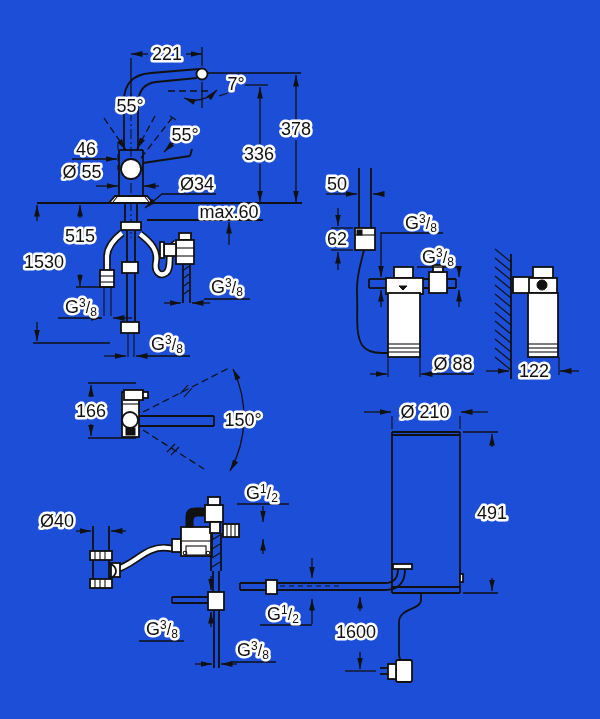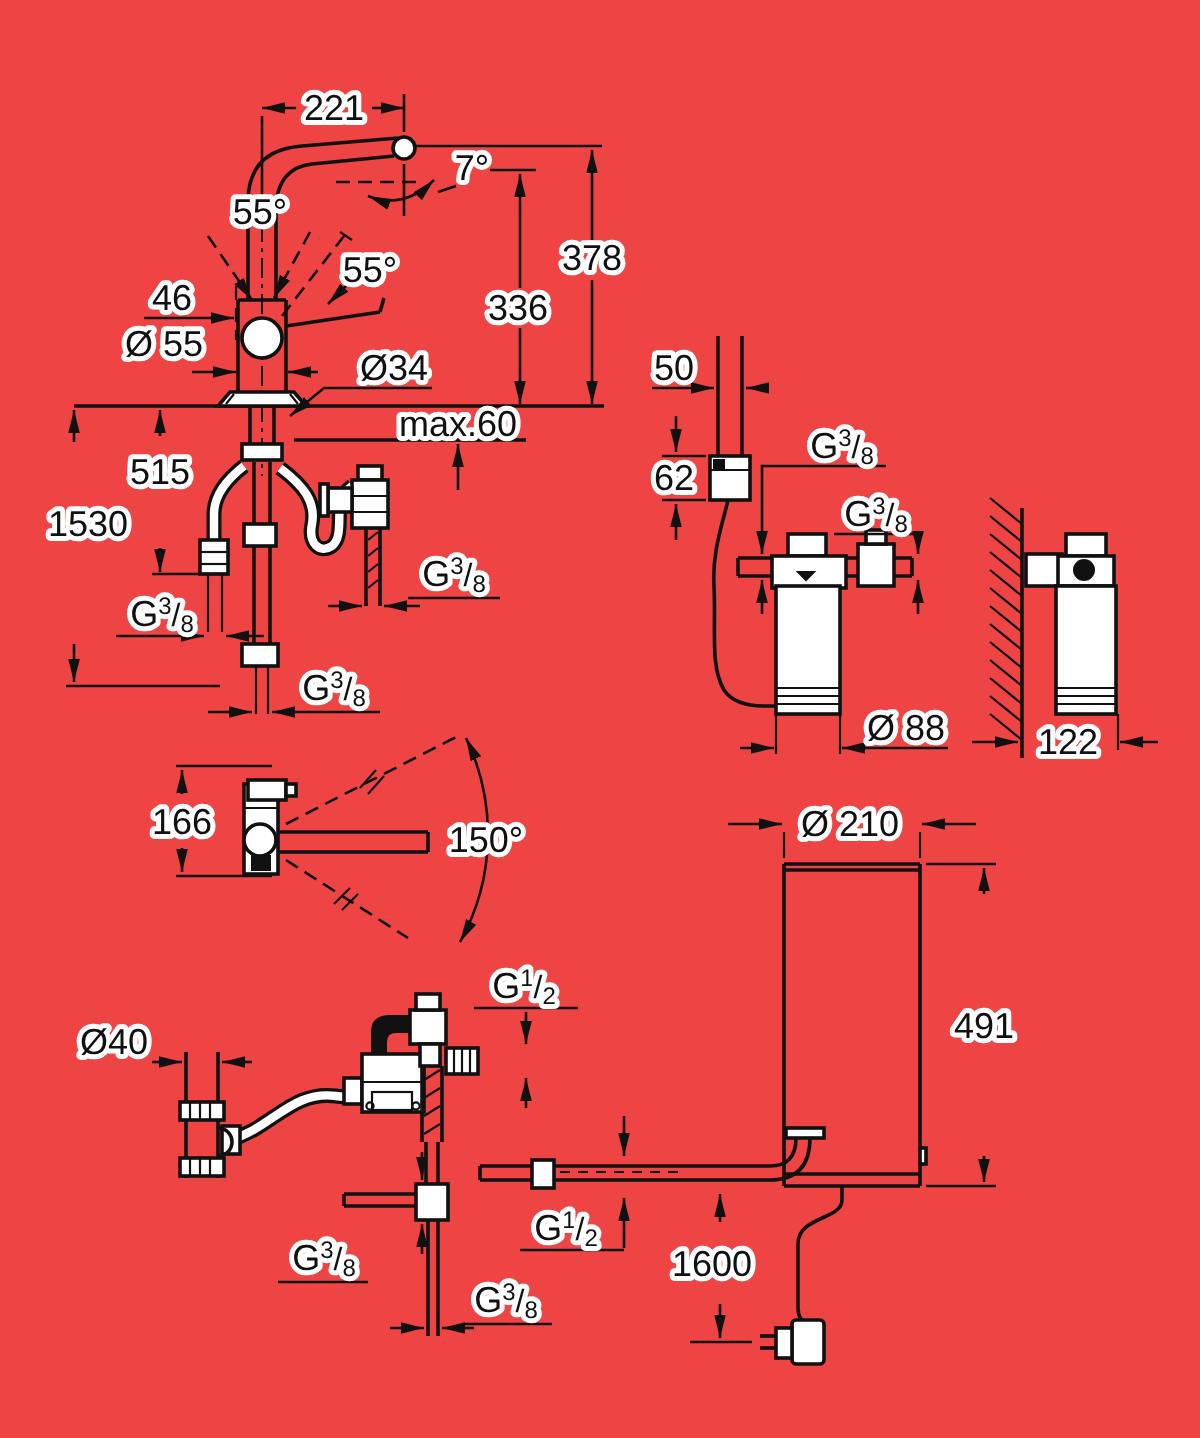--- a/index.html
+++ b/index.html
@@ -1,16 +1,16 @@
 <!DOCTYPE html>
 <html><head>
 <meta charset="utf-8">
 <style>
   html,body{margin:0;padding:0;background:#ffffff;}
-  .canvas{width:600px;height:719px;background:#ef4444;position:relative;}
+  .canvas{width:600px;height:719px;background:#1d4ed8;position:relative;}
   svg{display:block;}
   svg line,svg path,svg rect,svg circle,svg polyline{fill:none;stroke:#111;}
   .ol{stroke-width:1.8;}
   .dl{stroke-width:1.3;}
   .thin{stroke-width:1.1;}
   .wf{fill:#ffffff;}
   .blk{fill:#111;stroke:#111;stroke-width:1;}
   .hose-o{stroke-width:7.5;}
   .hose-i{stroke:#fff;stroke-width:4.2;}
   .dash{stroke-dasharray:7 4;}

